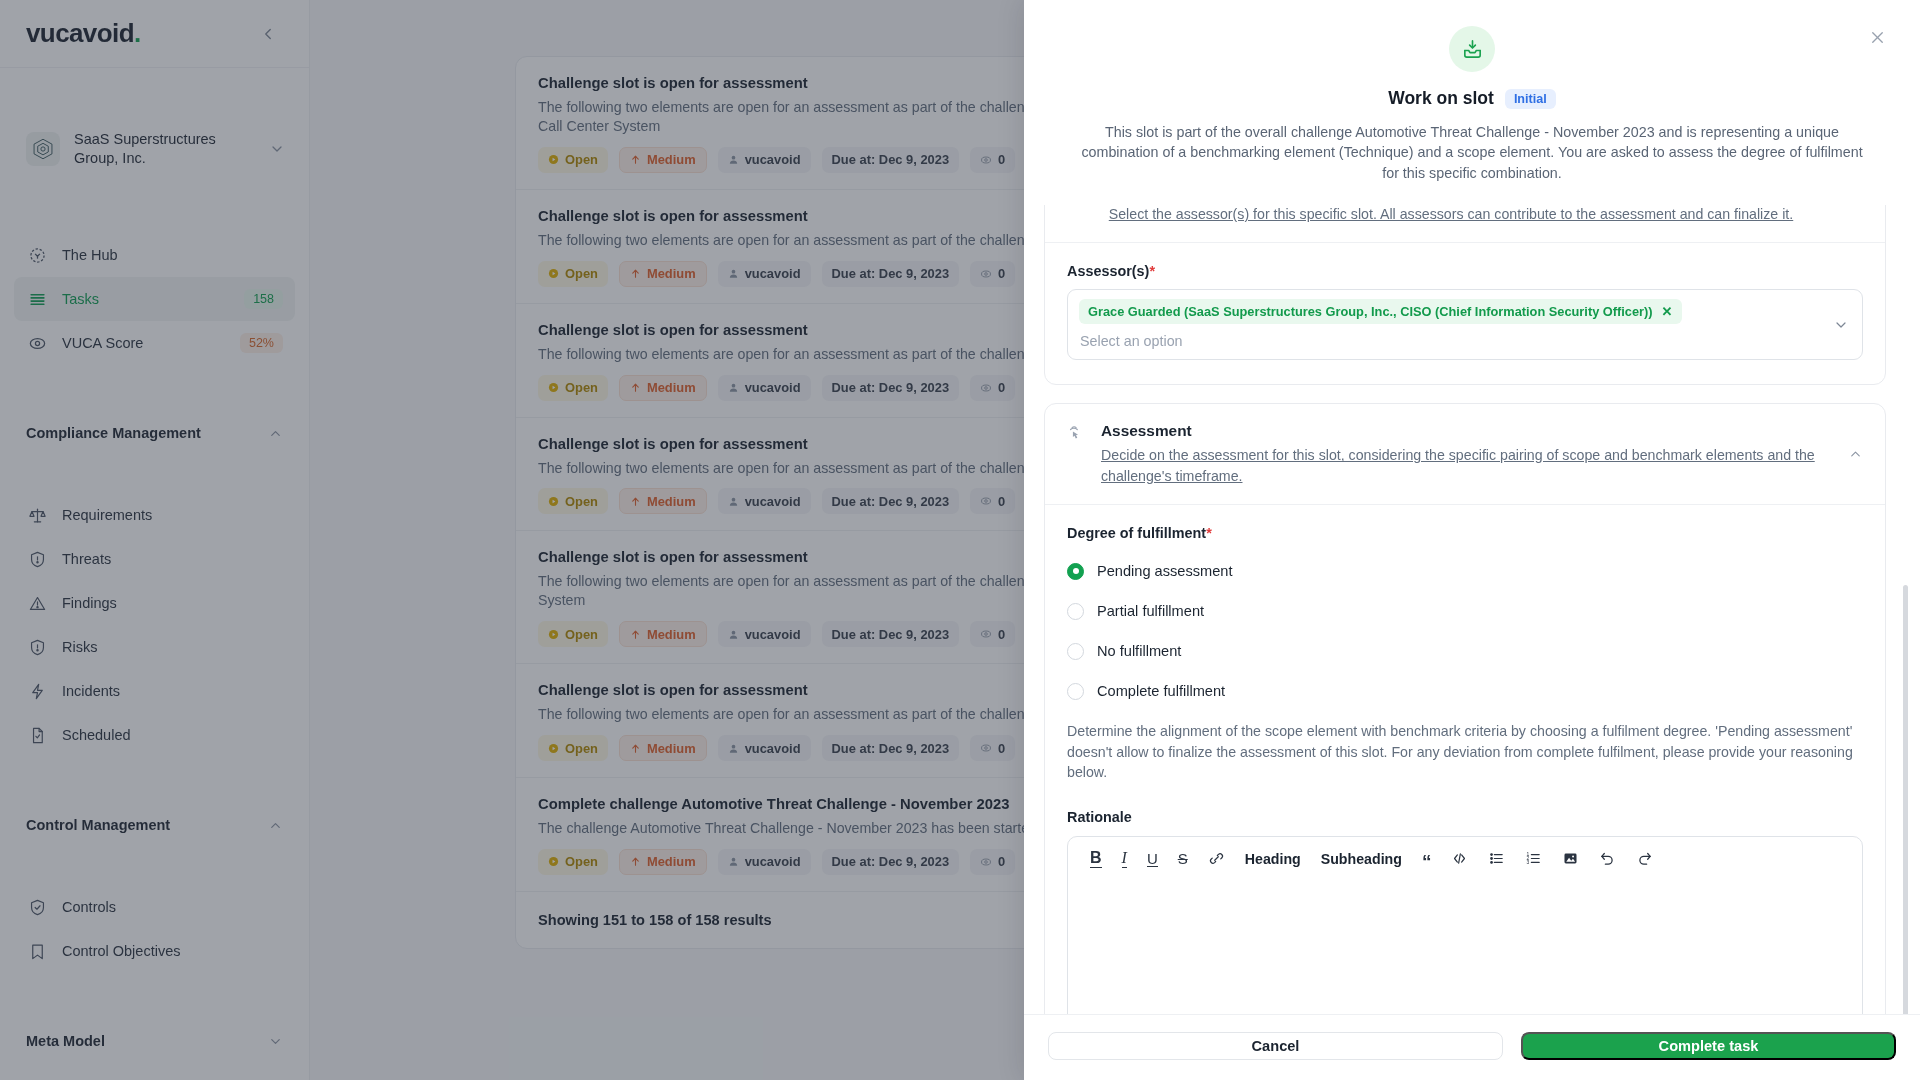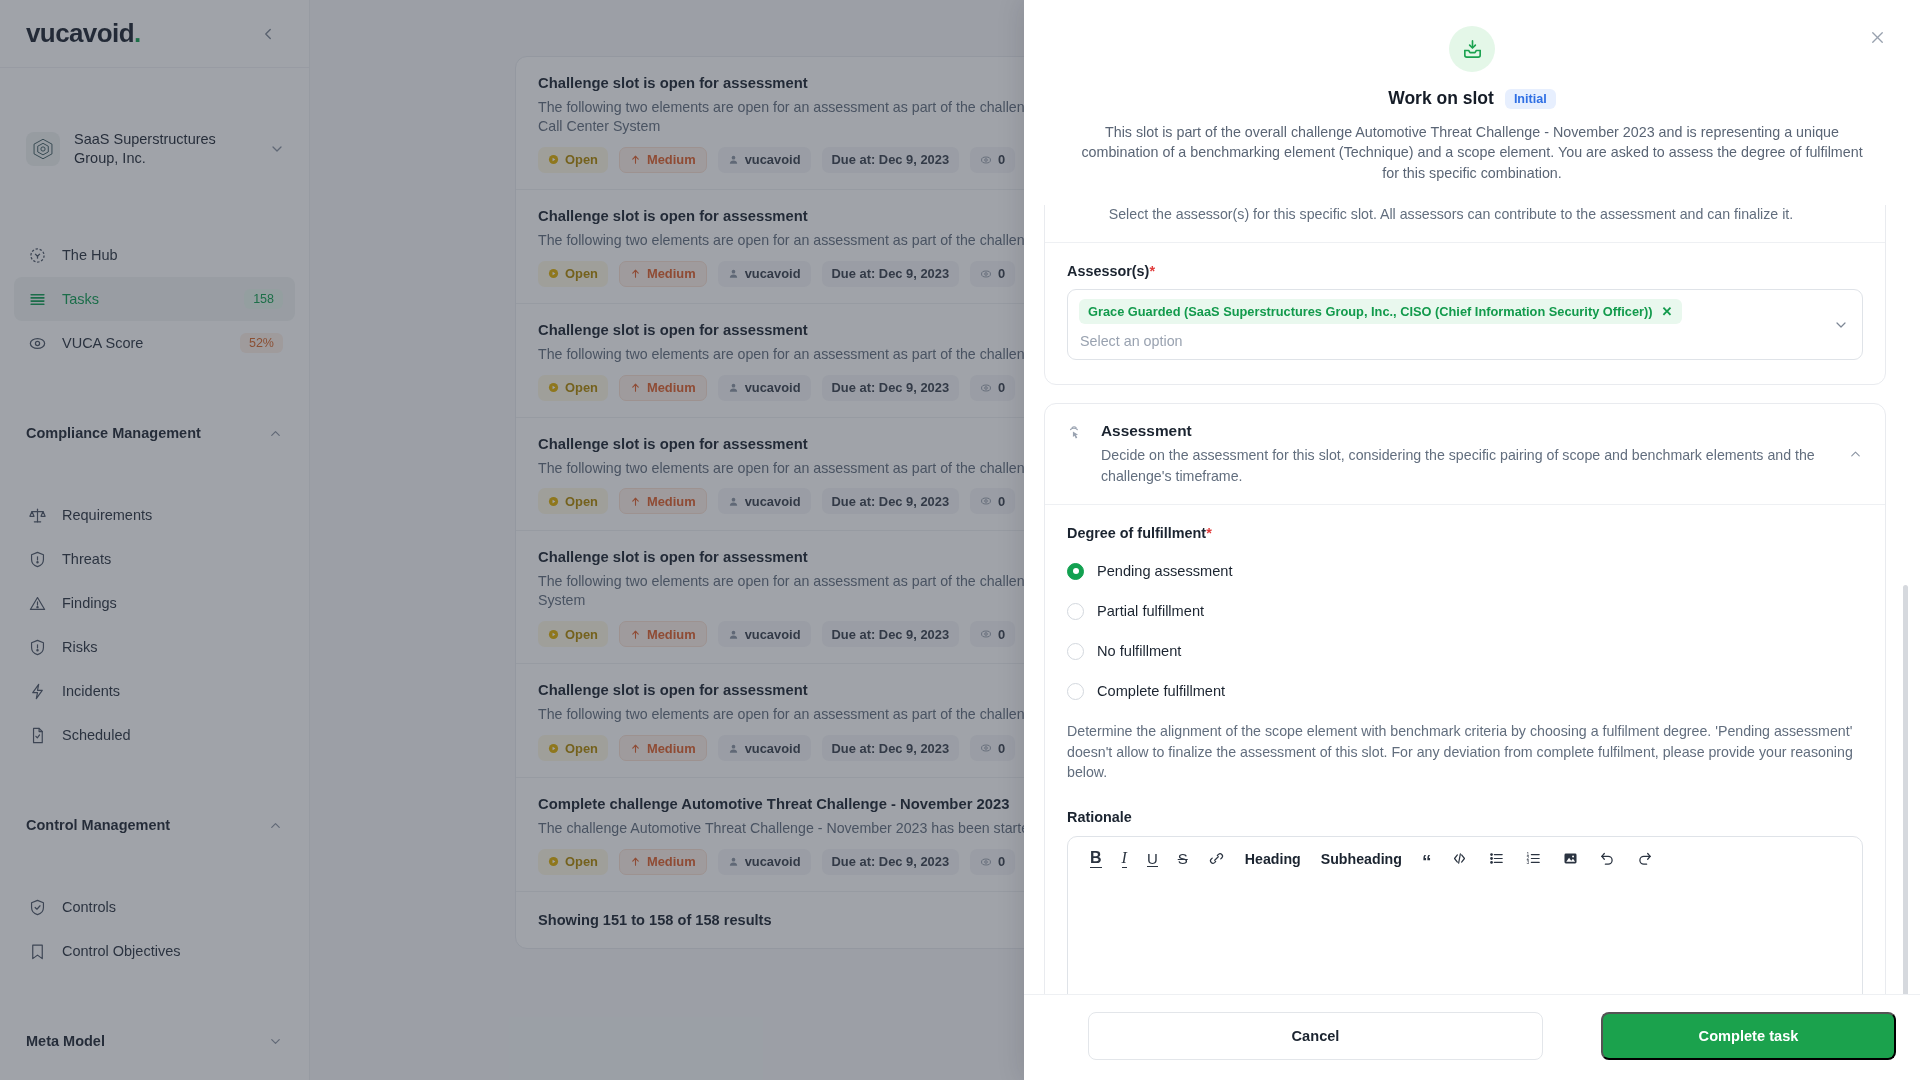--- a/index.html
+++ b/index.html
@@ -152,21 +152,21 @@
   .card {
     border: 1px solid #e9ebef; border-radius: 12px; background: #fff;
     margin-bottom: 18px;
   }
   .card-head {
     display: flex; gap: 14px; padding: 18px 22px 18px 20px;
     border-bottom: 1px solid #eef0f3; position: relative;
   }
   .card-head .sec-ico { width: 22px; flex: 0 0 22px; color: #9aa3b1; padding-top: 2px; }
   .card-head .ht { font-size: 15.4px; font-weight: 700; color: #1b2430; margin-bottom: 5px; }
-  .card-head .hd { font-size: 14.2px; line-height: 1.44; color: #626e7e; max-width: 720px; }
+  .card-head .hd { font-size: 14.2px; line-height: 1.44; color: #626e7e; max-width: 720px; text-decoration: underline; }
   .card-caret { position: absolute; right: 22px; top: 50%; transform: translateY(-50%); color: #8b94a3; }
   .card-body { padding: 20px 22px 24px 22px; }
 
   .field-label { font-size: 14.4px; font-weight: 700; color: #1b2430; margin-bottom: 10px; }
   .req { color: #e13b3b; font-weight: 700; }
 
   .multiselect {
     border: 1px solid #dfe3e8; border-radius: 9px; padding: 9px 40px 6px 11px;
     position: relative; min-height: 62px;
   }
@@ -196,22 +196,22 @@
   }
   .tb { display: flex; align-items: center; justify-content: center; cursor: pointer; color: #2b3441; }
   .tb-text { font-size: 14.2px; font-weight: 700; color: #1b2430; cursor: pointer; }
   .editor-area { height: 140px; }
 
   .drawer-foot {
     flex: 0 0 auto; border-top: 1px solid #eef0f3;
     padding: 17px 24px 20px 24px; display: flex; gap: 18px;
   }
   .btn {
-    height: 48px; border-radius: 8px; font-size: 14.6px; font-weight: 600;
-    display: flex; align-items: center; justify-content: center; cursor: pointer; margin-left: 40px;
+    height: 28px; border-radius: 8px; font-size: 14.6px; font-weight: 600;
+    display: flex; align-items: center; justify-content: center; cursor: pointer;
   }
   .btn-cancel { flex: 0 0 455px; border: 1px solid #e3e6ea; background: #fff; color: #1b2430; }
   .btn-primary { flex: 1; background: #1ba24d; color: #fff; }
 
   .vscroll {
     position: absolute; right: 12px; top: 380px; width: 5px; height: 555px;
     background: #d6d9de; border-radius: 3px;
   }
 </style>
 </head>

